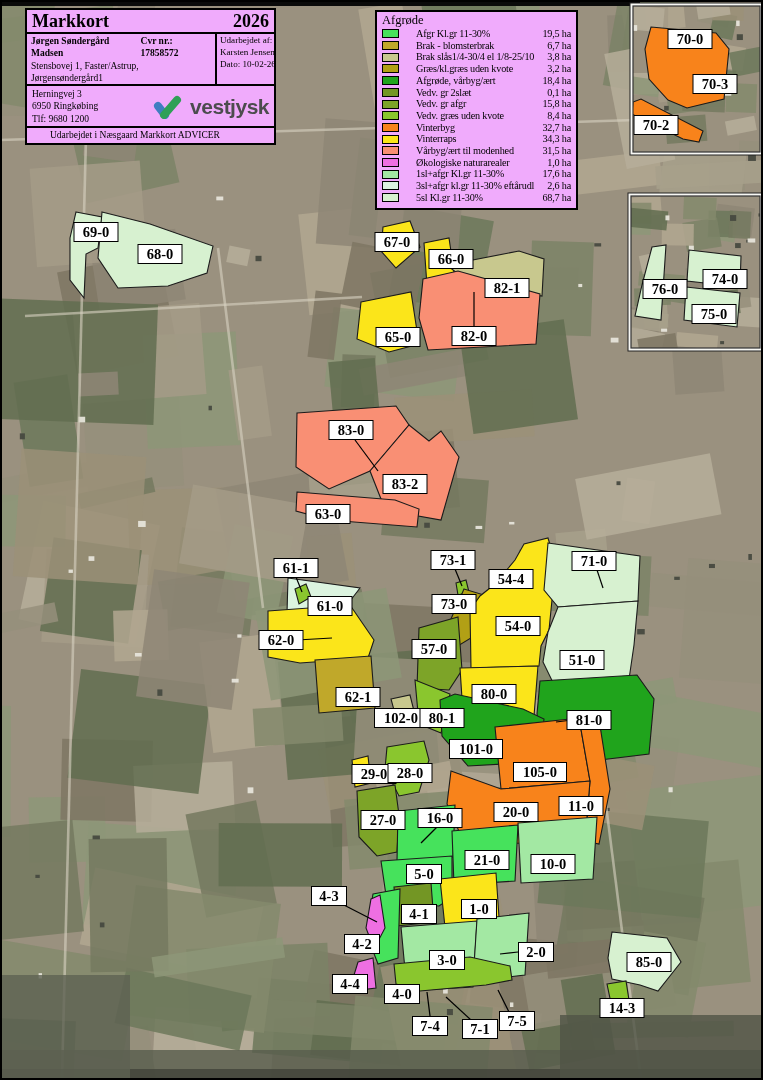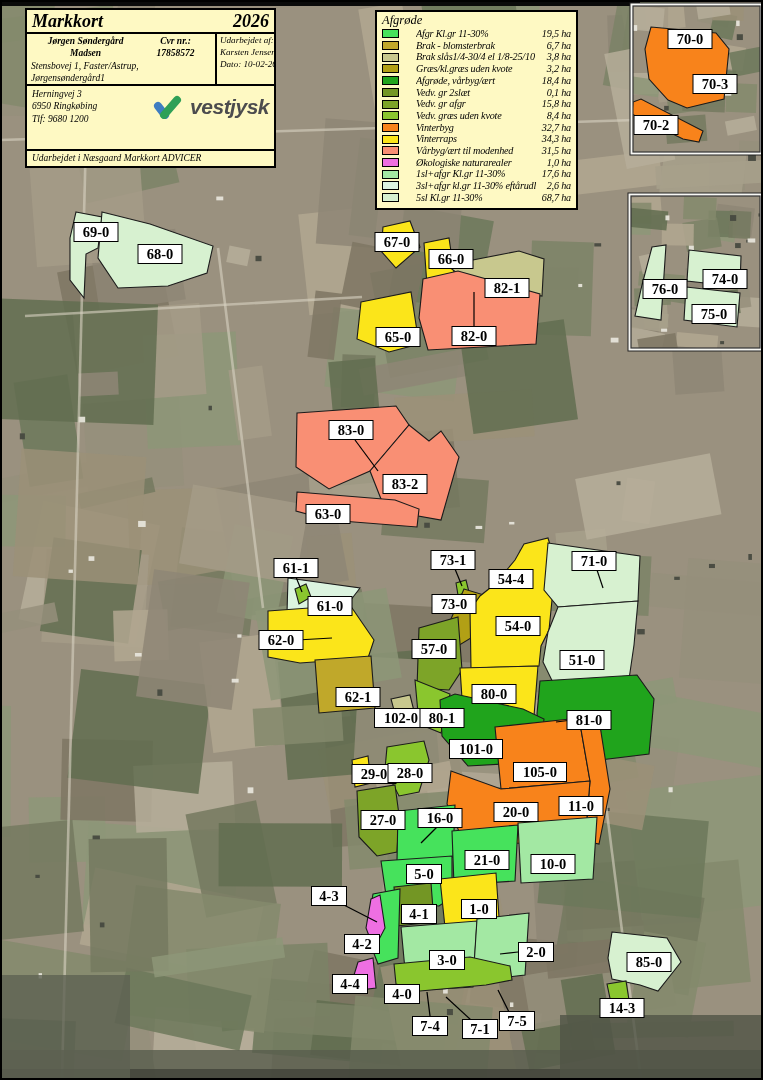--- a/index.html
+++ b/index.html
@@ -1,34 +1,34 @@
 <!DOCTYPE html>
 <html><head>
 <meta charset="utf-8">
 <style>
   * { margin:0; padding:0; box-sizing:border-box; }
   html,body { width:763px; height:1080px; }
   body { position:relative; overflow:hidden; background:#9a917f; font-family:"Liberation Serif",serif; color:#000; }
   #map-svg { position:absolute; left:0; top:0; z-index:1; }
 
-  .panel { position:absolute; background:#fef9c3; border:2px solid #000; z-index:5;font-style:italic; }
+  .panel { position:absolute; background:#f0abfc; border:2px solid #000; z-index:5; }
 
   #header-box { left:25px; top:8px; width:251px; }
   .title-row { display:flex; justify-content:space-between; align-items:baseline; padding:0 5px; border-bottom:2px solid #000; font-weight:bold; font-size:18px; line-height:22px; }
   .info-row { display:flex; font-size:9.5px; line-height:1.3; }
   .info-left { width:190px; border-right:2px solid #000; padding:1px 4px 2px; }
   .info-right { flex:1; padding:1px 3px 2px; font-size:9.1px; white-space:nowrap; overflow:hidden;text-align:right; }
-  .split { display:flex; justify-content:space-between;text-align:center; }
+  .split { display:flex; justify-content:space-between; }
   .b { font-weight:bold; }
 
   #office-box { left:25px; top:84px; width:251px; font-size:9.5px; line-height:1.3; }
   .office-main { display:flex; justify-content:space-between; align-items:center; padding:2px 5px 1px; }
   .logo { display:flex; align-items:center; gap:8px; }
   .logo-text { font-family:"Liberation Sans",sans-serif; font-weight:bold; font-size:21px; color:#4c4c4e; letter-spacing:-0.5px; }
-  .office-credit { border-top:2px solid #000; padding:1px 5px 2px;margin-top:23px; }
+  .office-credit { border-top:2px solid #000; padding:1px 23px 2px; }
 
   #legend-box { left:375px; top:10px; width:203px; padding:1px 5px 4px; }
   .legend-title { text-align:left; font-size:12.5px; }
   .legend-list { list-style:none; }
   .legend-row { display:flex; align-items:center; font-size:10.2px; line-height:11.7px; white-space:nowrap; letter-spacing:-0.2px; }
   .swatch { width:17px; height:9px; border:1px solid #000; margin-right:5px; flex:none; }
   .lg-label { flex:1; overflow:hidden;margin-left:12px; }
   .lg-area { text-align:right; min-width:34px; }
 </style>
 </head>

